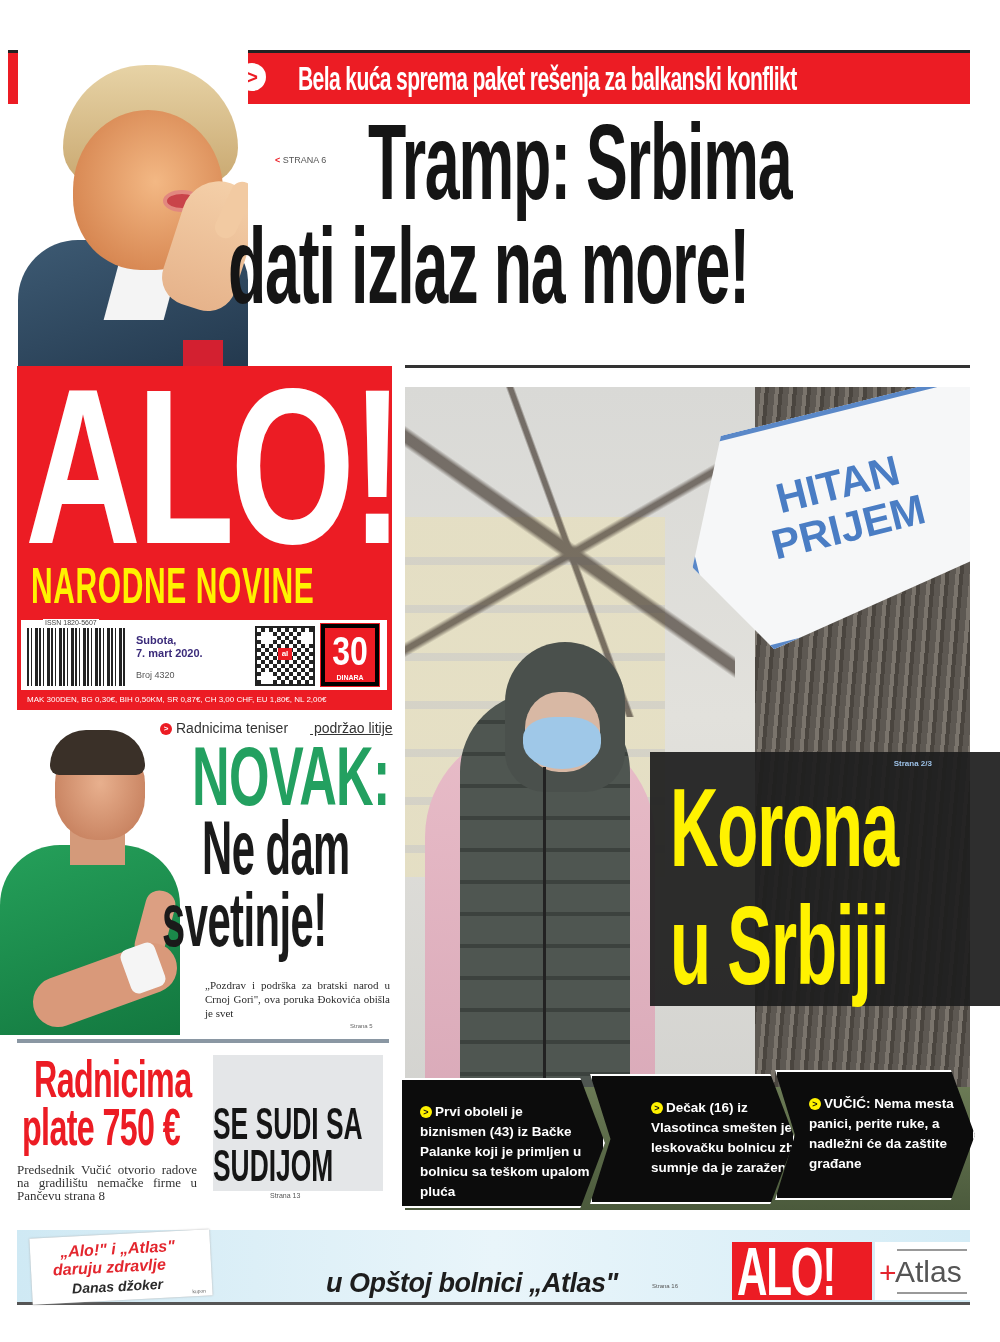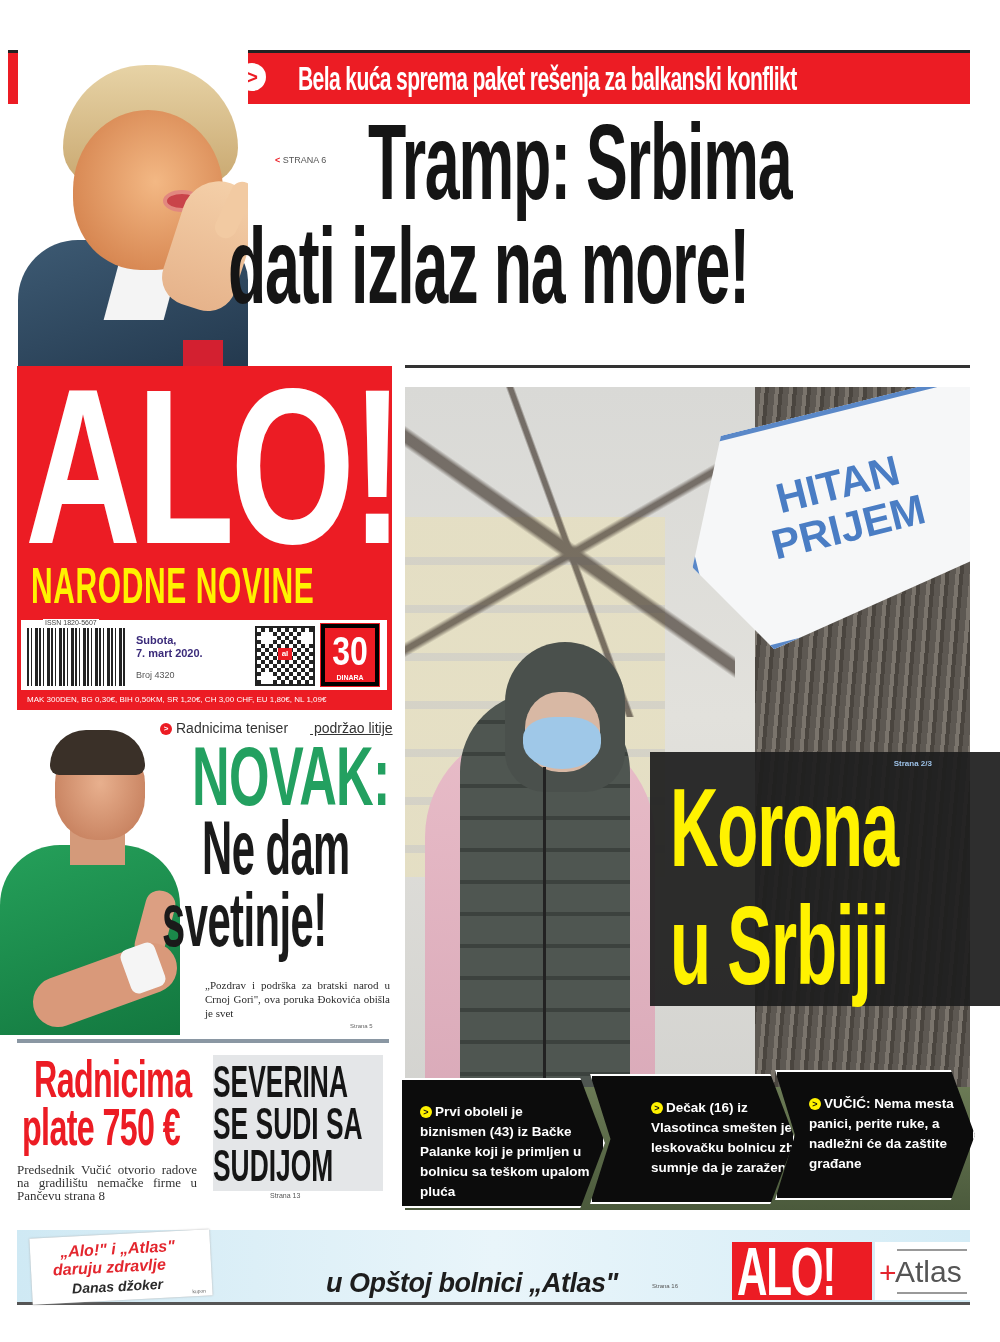--- a/index.html
+++ b/index.html
@@ -196,21 +196,21 @@
     <span class="abs date-day">Subota,</span>
     <span class="abs date-full">7. mart 2020.</span>
     <span class="abs issue">Broj 4320</span>
     <div class="abs qr"></div>
     <span class="abs qr-badge">al</span>
     <div class="abs price-box">
       <span class="abs price">30</span>
       <span class="abs currency">DINARA</span>
     </div>
   </div>
-  <span class="abs prices-line">MAK 300DEN, BG 0,30€, BIH 0,50KM, SR 1,20€, CH 3,00 CHF, EU 1,80€, NL 1,09€</span>
+  <span class="abs prices-line">MAK 300DEN, BG 0,30€, BIH 0,50KM, SR 0,87€, CH 3,00 CHF, EU 1,80€, NL 2,00€</span>
 </div>
 
 <div id="novak-photo" class="abs">
   <div class="shirt"></div>
   <div class="neck"></div>
   <div class="face"></div>
   <div class="hair"></div>
   <div class="hand"></div>
   <div class="arm"></div>
   <div class="wristband"></div>
@@ -227,21 +227,20 @@
 <span id="novak-strana" class="abs">Strana 5</span>
 <div id="novak-rule" class="abs"></div>
 
 <div id="radnicima-head" class="abs">
   <span class="cond l l1">Radnicima</span>
   <span class="cond l">plate 750 €</span>
 </div>
 <p id="radnicima-body" class="abs">Predsednik Vučić otvorio radove na gradilištu nemačke firme u Pančevu    strana 8</p>
 
 <div id="severina-box" class="abs">
-  <div class="l l1"><span class="cond">SEVERINA</span></div>
   <div class="l l3"><span class="cond">SUDIJOM</span></div>
   <div class="l l2"><span class="cond">SE SUDI SA</span></div>
 </div>
 <span id="severina-strana" class="abs">Strana 13</span>
 
 <div id="korona-photo" class="abs">
   <div class="sky"></div>
   <div class="building"></div>
   <div class="branches"></div>
   <div class="trunk"></div>

